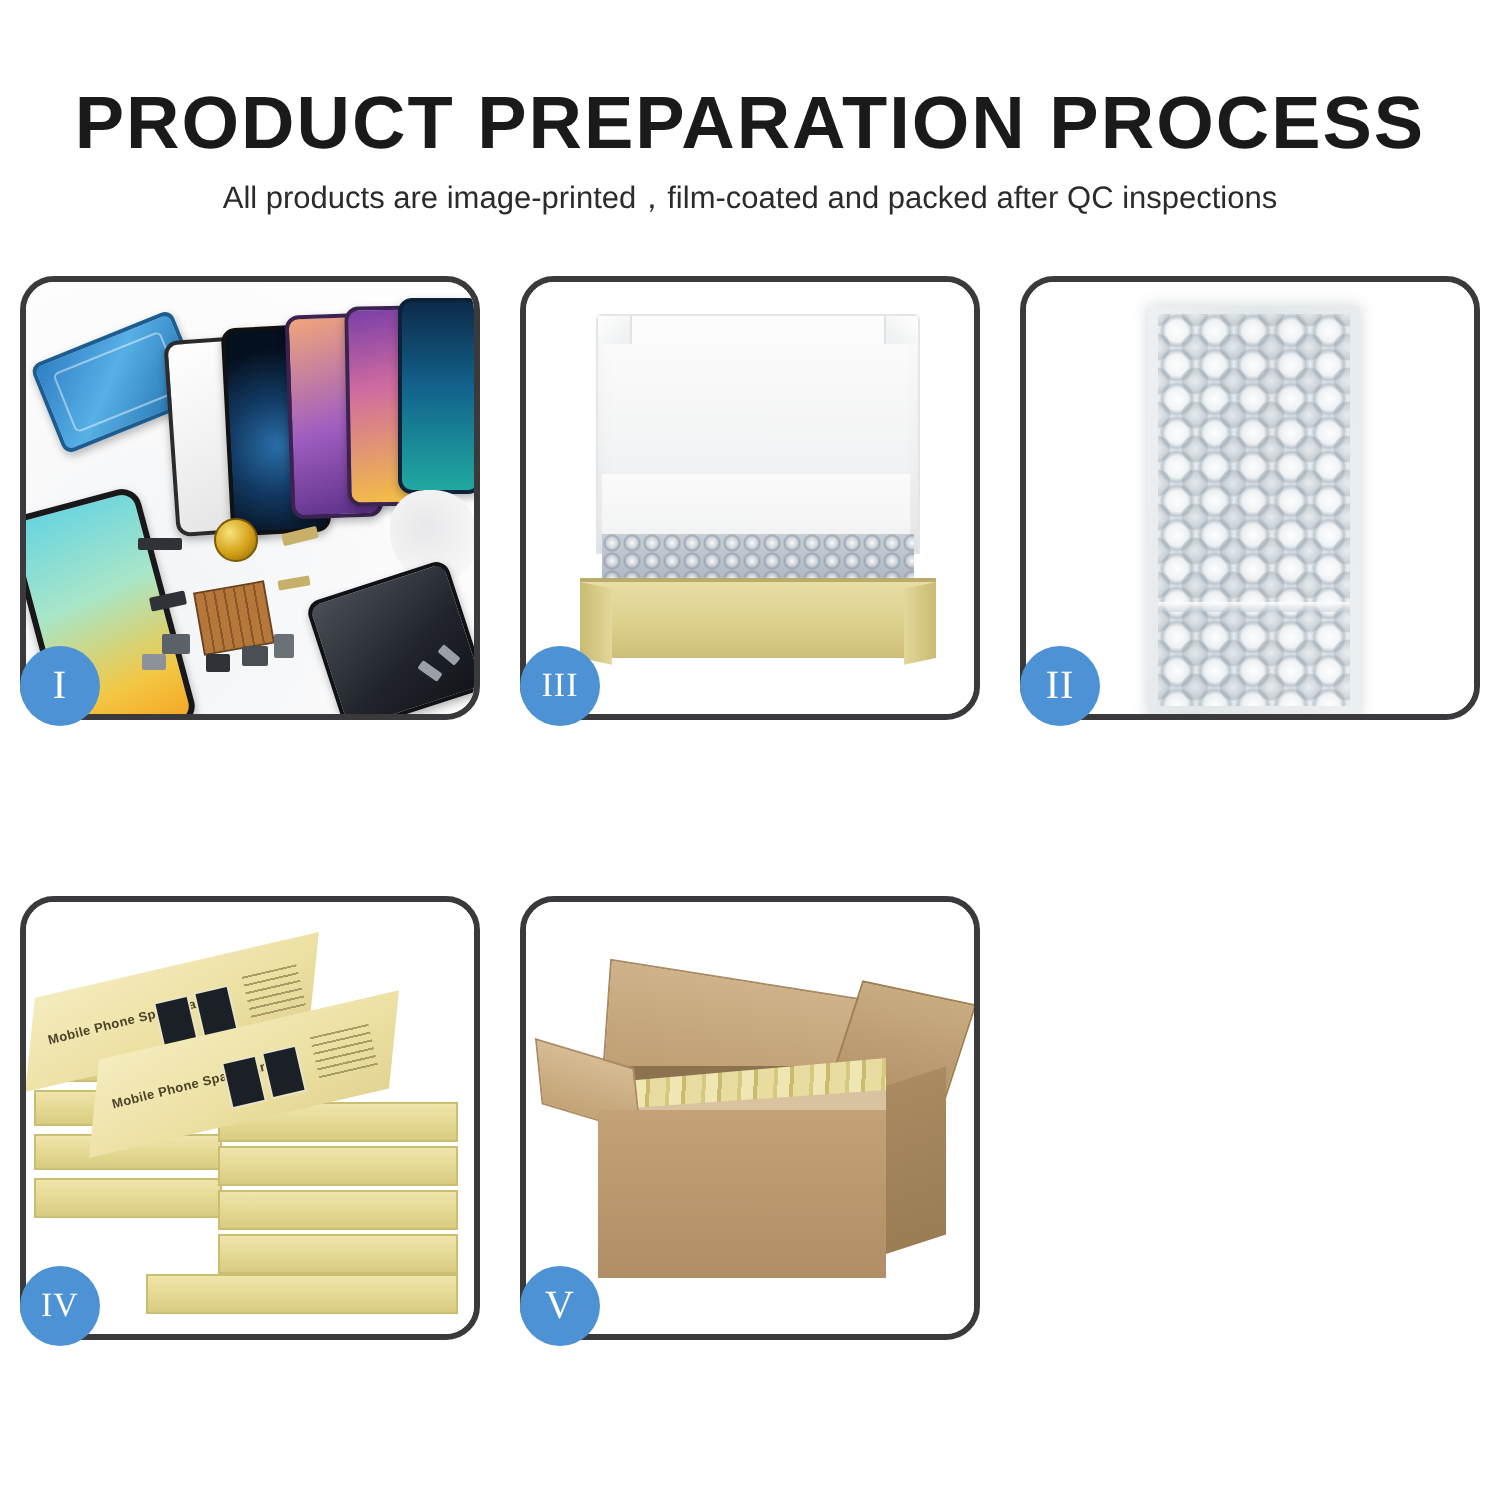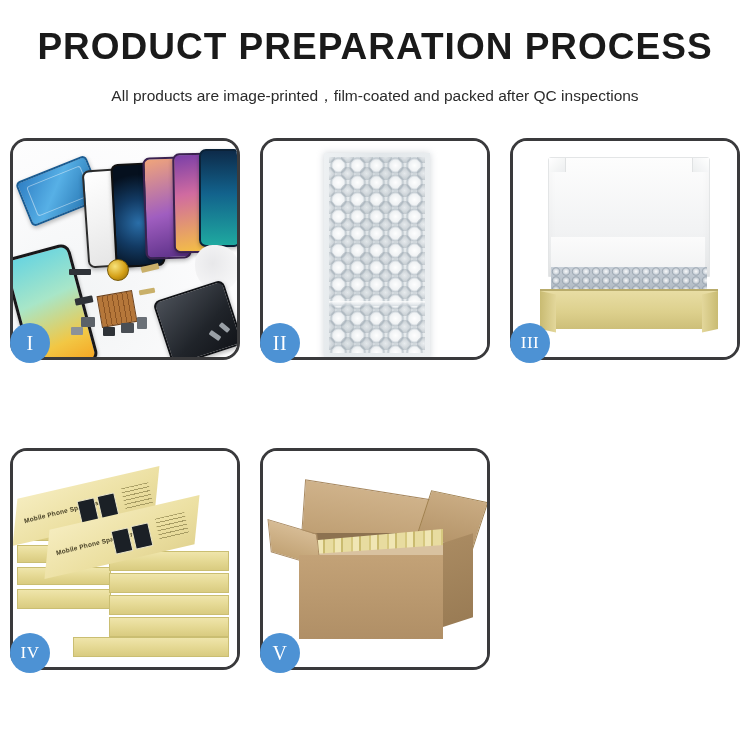--- a/index.html
+++ b/index.html
@@ -10,34 +10,34 @@
     width: 750px;
     height: 750px;
     background: #ffffff;
     font-family: "Liberation Sans", sans-serif;
     overflow: hidden;
     position: relative;
   }
 
   
   .header {
-    padding-top: 28px;
+    padding-top: 43px;
     text-align: center;
   }
   .title {
     font-family: "Liberation Sans", sans-serif;
     font-size: 37px;
     font-weight: 700;
     letter-spacing: 1.0px;
     color: #1a1a1a;
     line-height: 1;
     white-space: nowrap;
   }
   .subtitle {
-    margin-top: 23px;
+    margin-top: 12px;
     font-family: "Liberation Sans", sans-serif;
     font-size: 15.5px;
     font-weight: 400;
     color: #2b2b2b;
     line-height: 1;
     white-space: nowrap;
   }
 
   
   .grid {
@@ -453,41 +453,41 @@
       <div class="bar b7"></div>
       <div class="bar b8"></div>
       <div class="bar b9"></div>
       <div class="bar b10"></div>
       <div class="bar b11"></div>
     </div>
     <div class="badge">I</div>
   </div>
 
   <div class="card">
-    <div class="card-inner p2">
-      <div class="pouch">
-        <div class="bubbles"></div>
-        <div class="bubbles2"></div>
-        <div class="pouch-seam"></div>
-      </div>
-    </div>
-    <div class="badge">II</div>
-  </div>
-
-  <div class="card">
     <div class="card-inner p3">
       <div class="b3lid"></div>
       <div class="b3foam"></div>
       <div class="b3fill"></div>
       <div class="b3rim"></div>
       <div class="b3tray"></div>
       <div class="b3tray-l"></div>
       <div class="b3tray-r"></div>
     </div>
     <div class="badge wide">III</div>
+  </div>
+
+  <div class="card">
+    <div class="card-inner p2">
+      <div class="pouch">
+        <div class="bubbles"></div>
+        <div class="bubbles2"></div>
+        <div class="pouch-seam"></div>
+      </div>
+    </div>
+    <div class="badge">II</div>
   </div>
 
   <div class="card">
     <div class="card-inner p4">
       <div class="stack">
 
         <div class="sbox" style="left:4px;  top:72px;  width:92px; height:16px;"></div>
         <div class="sbox" style="left:4px;  top:94px;  width:92px; height:16px;"></div>
         <div class="sbox" style="left:4px;  top:116px; width:92px; height:16px;"></div>
         <div class="sbox" style="left:4px;  top:138px; width:92px; height:18px;"></div>

